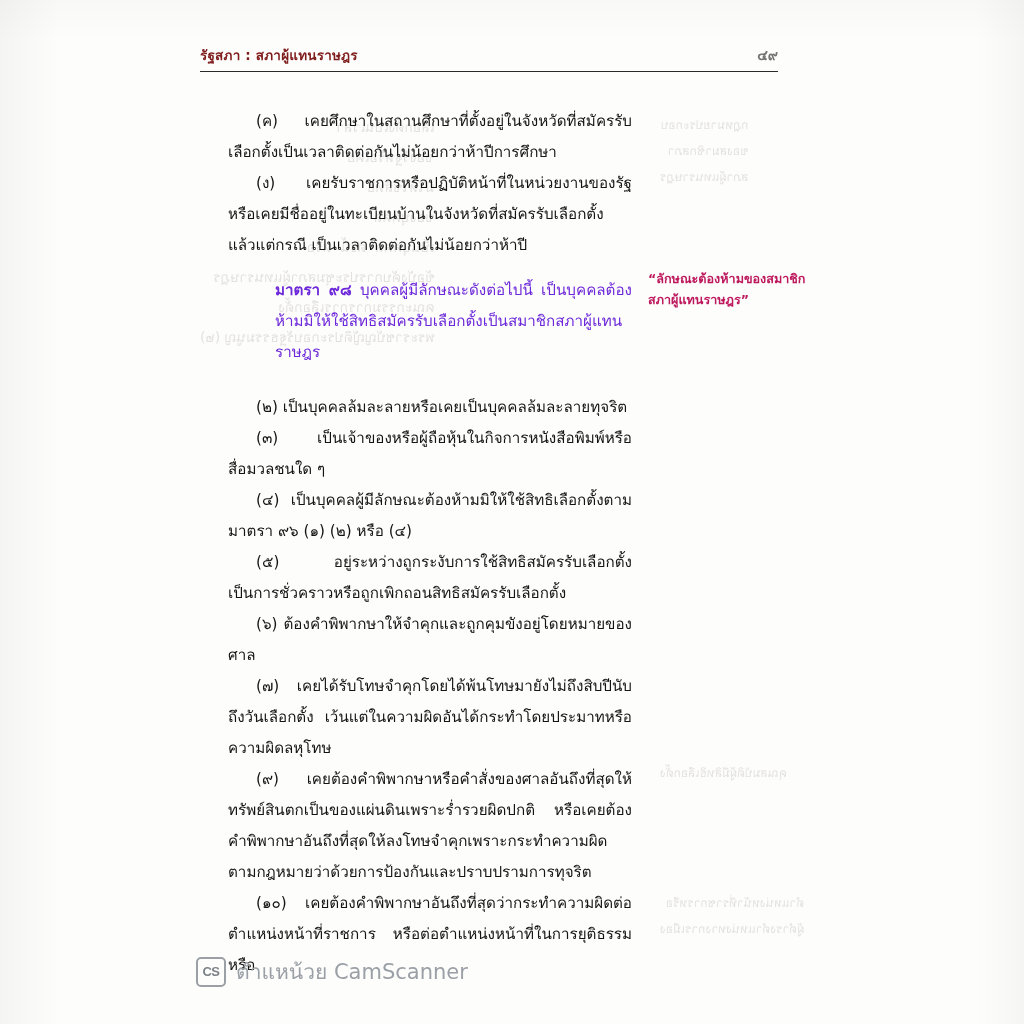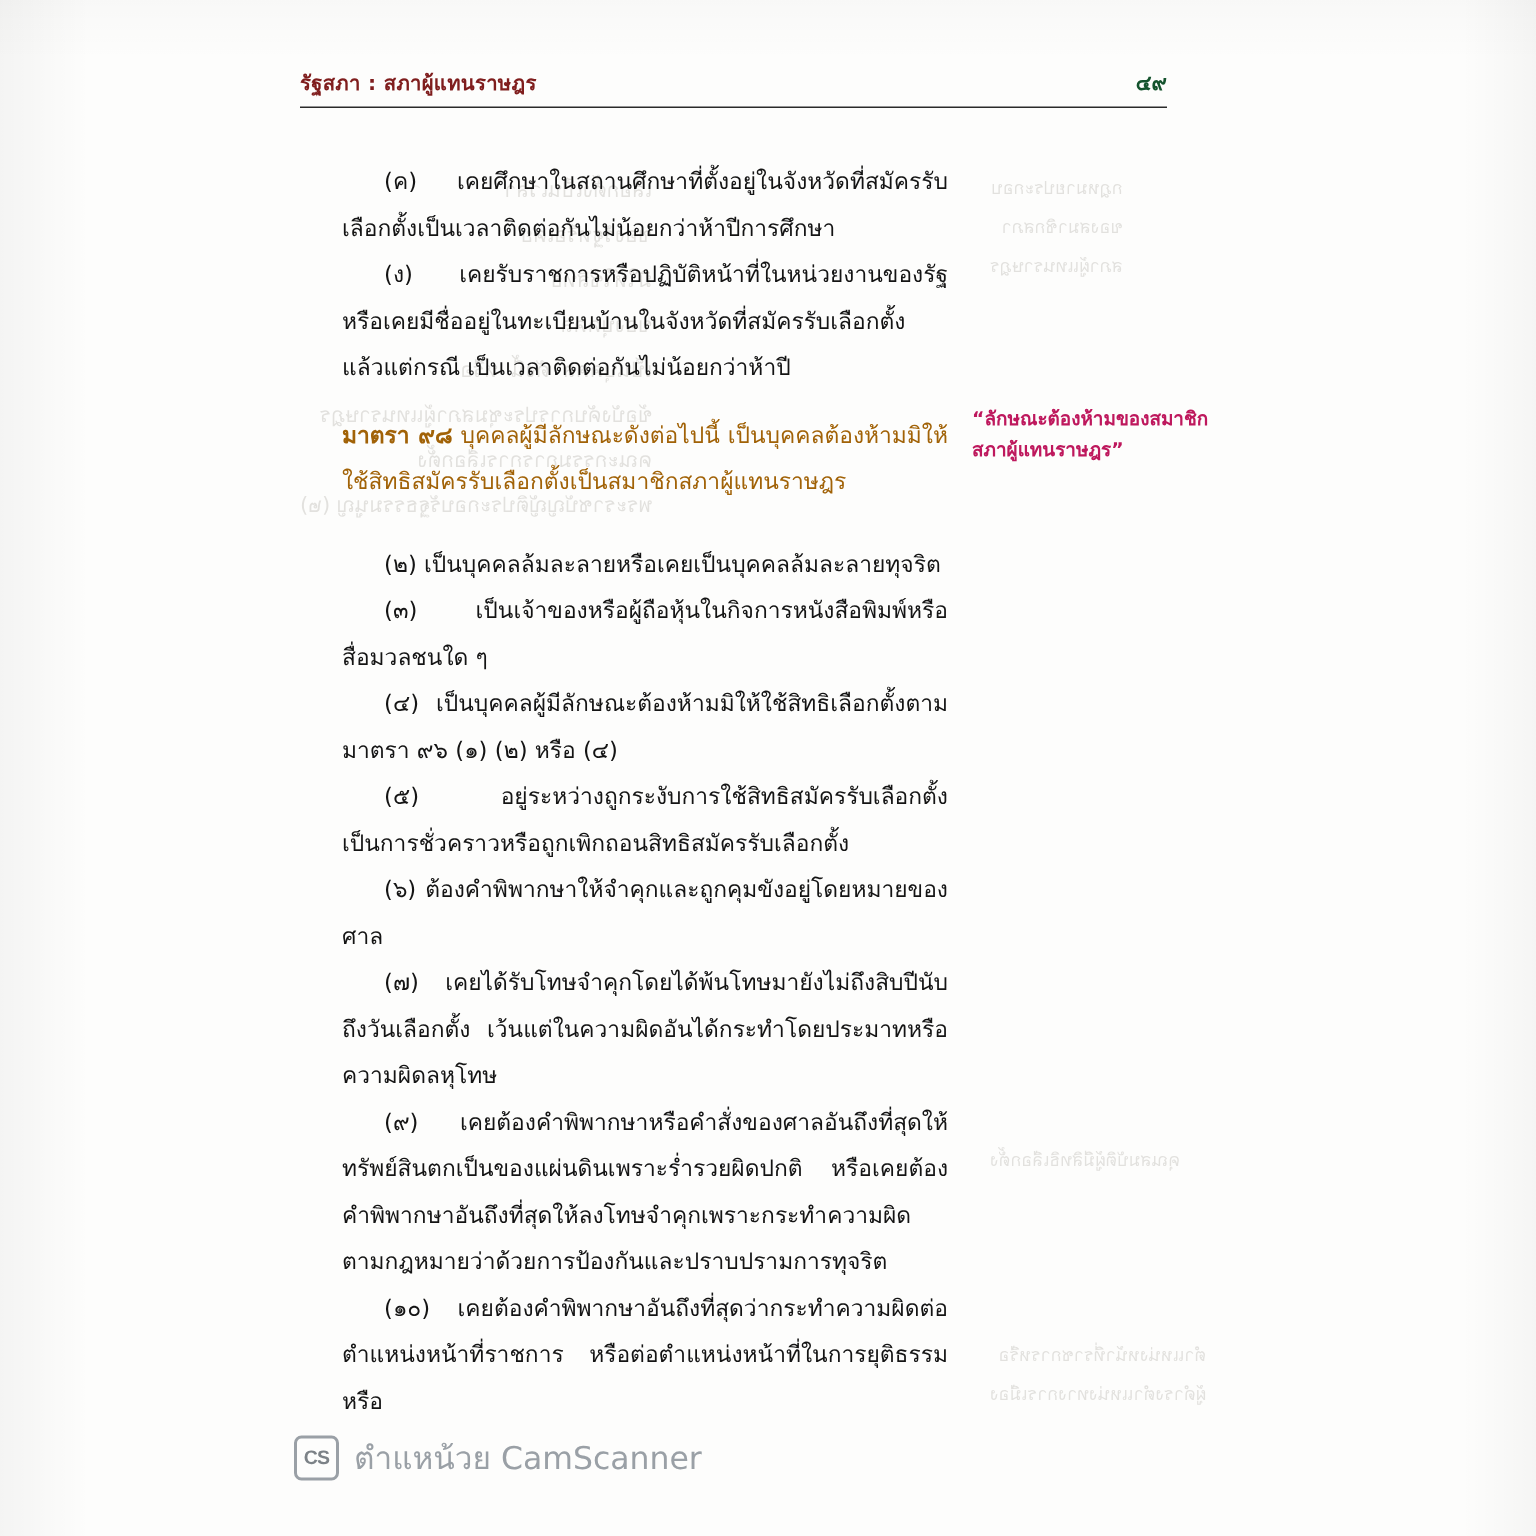--- a/index.html
+++ b/index.html
@@ -60,21 +60,21 @@
   }
   .header-title {
     font-size: 13.5px;
     font-weight: bold;
     letter-spacing: 0.2px;
     color: #7f1d1d;
   }
   .header-page {
     font-size: 14px;
     font-weight: bold;
-    color: #14532d;
+    color: #737373;
   }
 
   .content {
     position: absolute;
     left: 228px;
     top: 106px;
     width: 404px;
   }
   .para {
     font-size: 15.2px;
@@ -86,21 +86,22 @@
   }
   .para .indent {
     display: inline-block;
     width: 28px;
   }
   .section-head {
     font-size: 15.2px;
     line-height: 31px;
     margin-top: 14px;
     text-align: justify;
-    color: #a16207;
+    color: #6d28d9;
+    margin-left: 47px;
   }
   .section-head .label {
     font-weight: bold;
   }
   .spacer-sm { height: 9px; }
 
   .margin-note {
     position: absolute;
     left: 648px;
     top: 268px;

